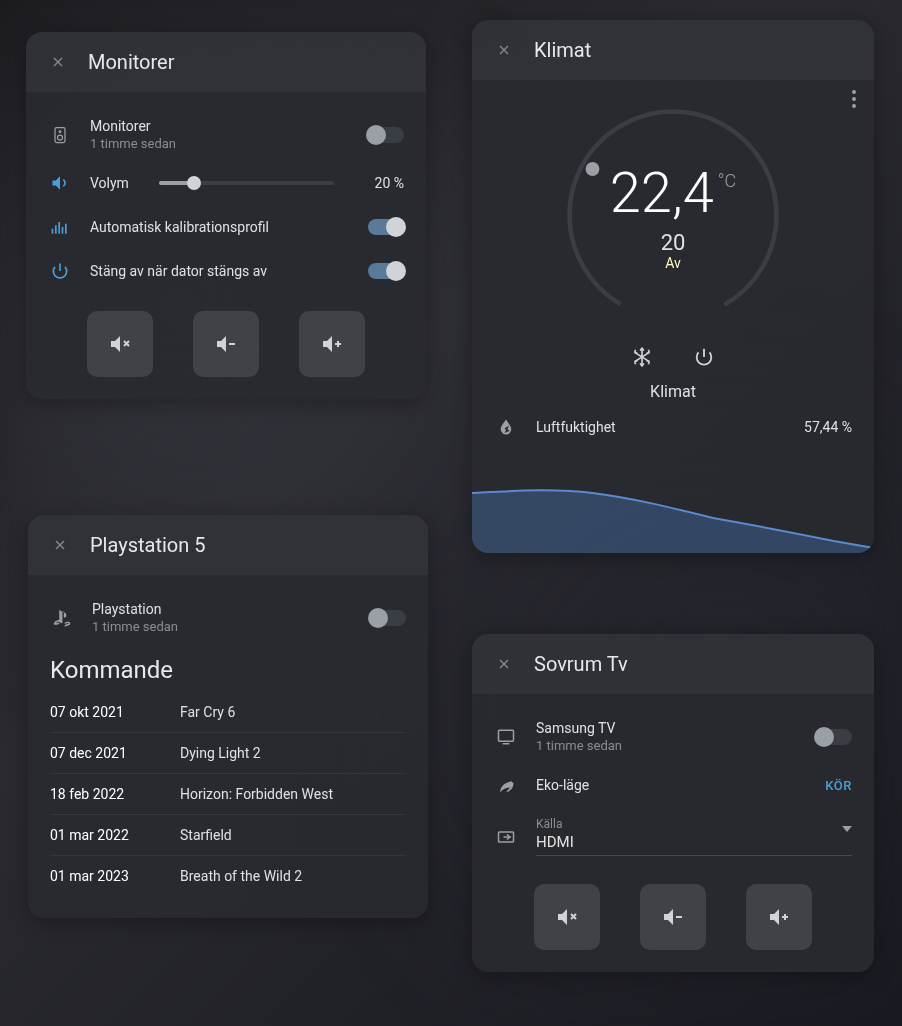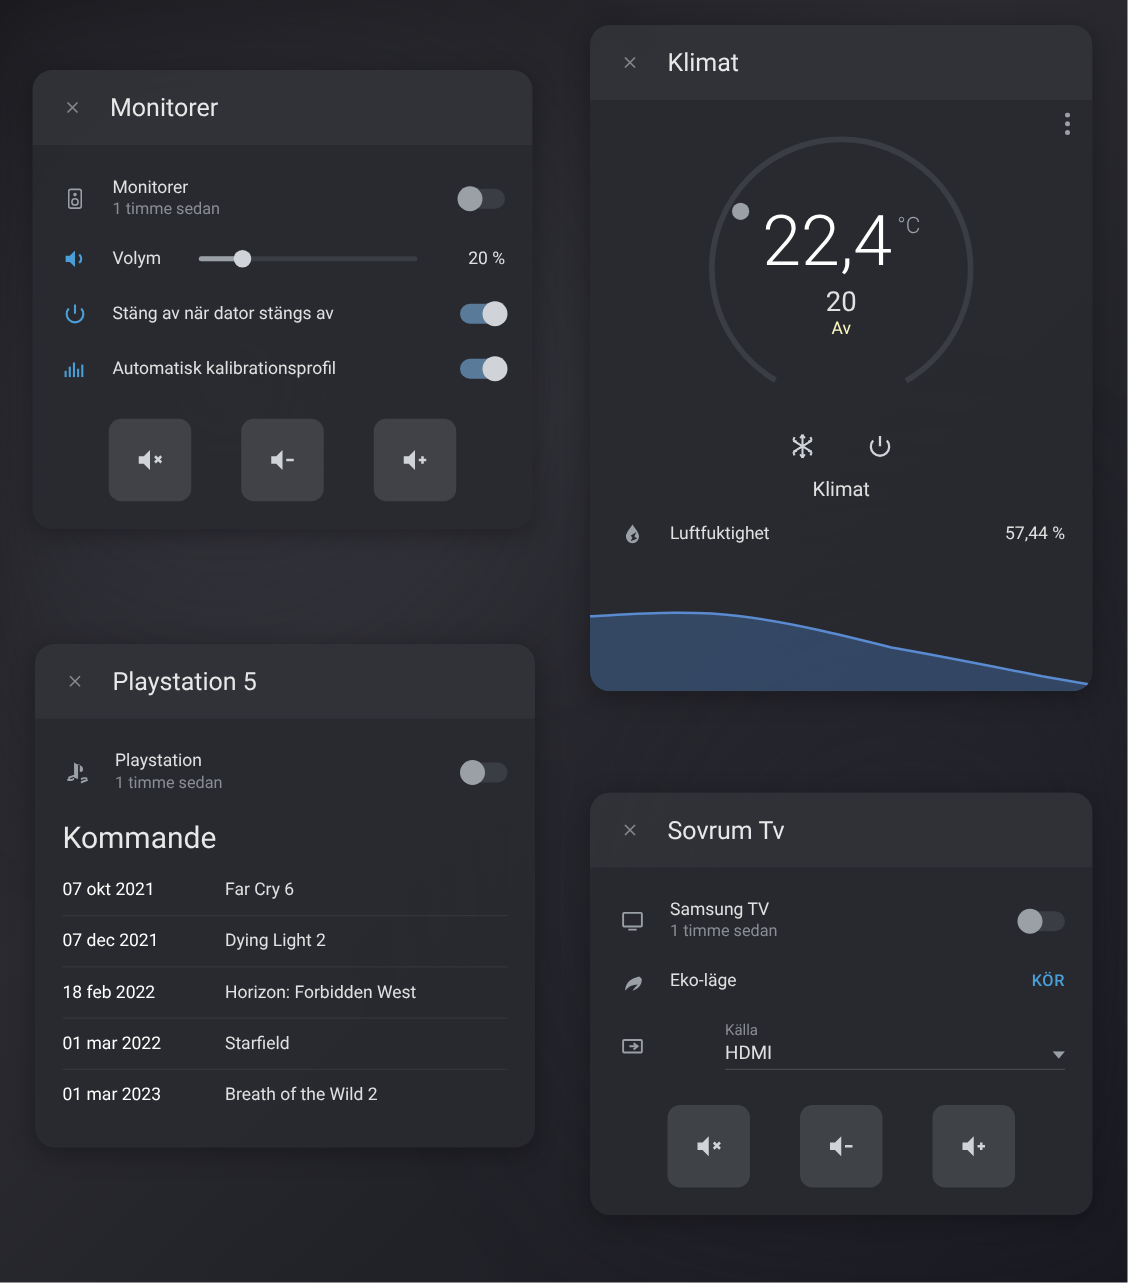--- a/index.html
+++ b/index.html
@@ -167,32 +167,32 @@
   gap: 18px;
   padding: 14px 0;
 }
 .sensor-val { margin-left: auto; font-size: 14px; color: #e1e1e1; }
 .chart {
   height: 90px;
   margin: 10px -22px 0;
   position: relative;
 }
 .select-row { display: flex; align-items: center; gap: 18px; padding: 10px 0; }
-.select-body { flex: 1; border-bottom: 1px solid rgba(255,255,255,0.15); padding-bottom: 4px; display: flex; align-items: flex-end; margin-left: 44px; }
+.select-body { flex: 1; border-bottom: 1px solid rgba(255,255,255,0.15); padding-bottom: 4px; display: flex; align-items: flex-start; }
 .select-label { font-size: 12px; color: #8a8d93; }
 .select-value { font-size: 15px; color: #e1e1e1; margin-top: 2px; }
 .select-arrow { color: #9aa0a6; margin-left: auto; }
 .run-link { color: #4a9fd8; font-size: 13px; font-weight: 500; letter-spacing: 0.5px; cursor: pointer; }
 </style>
 </head>
 <body>
 
 <div class="bg-blur"></div>
 
-<div class="card" style="left:26px; top:56px; width:400px;">
+<div class="card" style="left:26px; top:32px; width:400px;">
   <div class="card-header">
     <div class="close-btn">
       <svg width="16" height="16" viewBox="0 0 24 24" fill="none" stroke="currentColor" stroke-width="2">
           <path d="M18 6L6 18M6 6l12 12"></path>
         </svg>
     </div>
     <div class="card-title">Monitorer</div>
   </div>
   <div class="card-body">
     <div class="row">
@@ -215,45 +215,45 @@
             <path d="M3 9v6h4l5 5V4L7 9H3z"></path>
             <path d="M16 8a5 5 0 010 8" fill="none" stroke="currentColor" stroke-width="2"></path>
           </svg>
       </div>
       <div class="row-label">Volym</div>
       <div class="slider">
         <div class="slider-fill" style="width:20%"></div>
         <div class="slider-thumb" style="left:20%"></div>
       </div>
       <div class="slider-val">20 %</div>
-    </div>
-    <div class="row">
-      <div class="row-icon">
-        <svg width="20" height="20" viewBox="0 0 24 24" fill="none" stroke="currentColor" stroke-width="2">
-            <path d="M12 3v9"></path>
-            <path d="M6 7a8 8 0 1012 0"></path>
-          </svg>
-      </div>
-      <div class="row-content">
-          <div class="row-label">Stäng av när dator stängs av</div>
-        </div>
-      <div class="toggle on"></div>
     </div>
     <div class="row">
       <div class="row-icon">
         <svg width="20" height="20" viewBox="0 0 24 24" fill="currentColor">
             <rect x="2" y="14" width="2" height="6"></rect>
             <rect x="6" y="10" width="2" height="10"></rect>
             <rect x="10" y="6" width="2" height="14"></rect>
             <rect x="14" y="12" width="2" height="8"></rect>
             <rect x="18" y="8" width="2" height="12"></rect>
           </svg>
       </div>
       <div class="row-content">
           <div class="row-label">Automatisk kalibrationsprofil</div>
+        </div>
+      <div class="toggle on"></div>
+    </div>
+    <div class="row">
+      <div class="row-icon">
+        <svg width="20" height="20" viewBox="0 0 24 24" fill="none" stroke="currentColor" stroke-width="2">
+            <path d="M12 3v9"></path>
+            <path d="M6 7a8 8 0 1012 0"></path>
+          </svg>
+      </div>
+      <div class="row-content">
+          <div class="row-label">Stäng av när dator stängs av</div>
         </div>
       <div class="toggle on"></div>
     </div>
     <div class="btn-row">
       <div class="icon-btn">
         <svg width="24" height="24" viewBox="0 0 24 24" fill="currentColor">
             <path d="M3 9v6h4l5 5V4L7 9H3z"></path>
             <path d="M16 9l5 5M21 9l-5 5" stroke="currentColor" stroke-width="2" fill="none"></path>
           </svg>
       </div>

